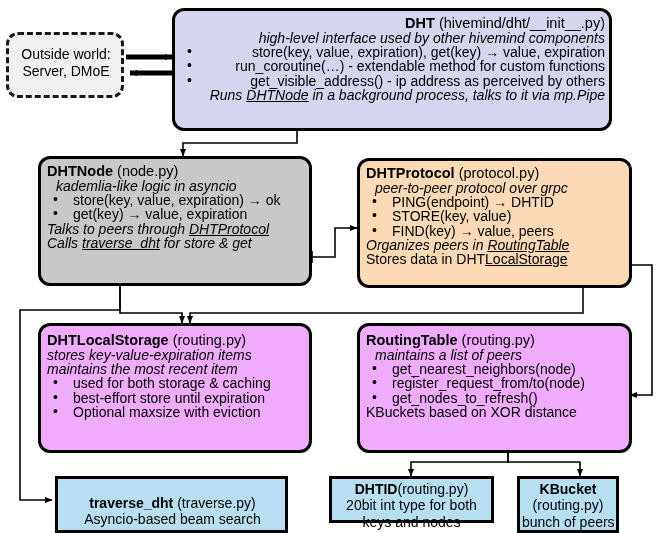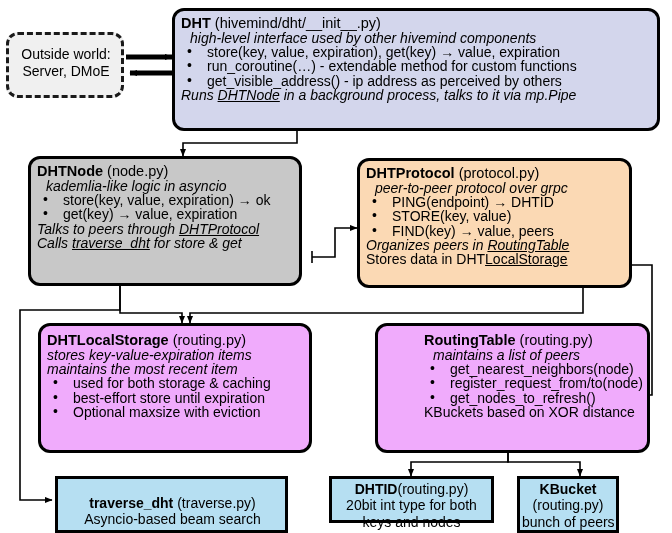--- a/index.html
+++ b/index.html
@@ -97,38 +97,38 @@
     </g>
   </svg>
 
   <div class="node dashed" style="left:6px;top:32px;width:118px;height:66px;">
     <div class="inner center" style="padding-top:12px;">
       <div class="line ln-foot">Outside world:</div>
       <div class="line ln-foot" style="margin-top:3px;">Server, DMoE</div>
     </div>
   </div>
 
-  <div class="node rounded fill-lav" style="left:172px;top:8px;width:488px;height:123px;">
+  <div class="node rounded fill-lav" style="left:172px;top:8px;width:440px;height:123px;text-align:right;">
     <div class="inner" style="padding-top:5px;">
       <div class="line ln-title">
         <span class="ttl">DHT</span><span class="reg"> (hivemind/dht/__init__.py)</span>
       </div>
       <div class="line ln-sub">high-level interface used by other hivemind components</div>
       <ul class="bullets">
         <li>store(key, value, expiration), get(key) → value, expiration</li>
         <li>run_coroutine(…) - extendable method for custom functions</li>
         <li>get_visible_address() - ip address as perceived by others</li>
       </ul>
       <div class="line ln-foot it">
         <span>Runs </span><span class="ul">DHTNode</span><span> in a background process, talks to it via mp.Pipe</span>
       </div>
     </div>
   </div>
 
-  <div class="node rounded fill-gray" style="left:28px;top:156px;width:274px;height:130px;">
+  <div class="node rounded fill-gray" style="left:38px;top:156px;width:274px;height:130px;">
     <div class="inner" style="padding-top:5px;">
       <div class="line ln-title">
         <span class="ttl">DHTNode</span><span class="reg"> (node.py)</span>
       </div>
       <div class="line ln-sub">kademlia-like logic in asyncio</div>
       <ul class="bullets">
         <li>store(key, value, expiration) → ok</li>
         <li>get(key) → value, expiration</li>
       </ul>
       <div class="line ln-foot it">
@@ -168,21 +168,21 @@
       <div class="line ln-foot it">stores key-value-expiration items</div>
       <div class="line ln-foot it">maintains the most recent item</div>
       <ul class="bullets">
         <li>used for both storage &amp; caching</li>
         <li>best-effort store until expiration</li>
         <li>Optional maxsize with eviction</li>
       </ul>
     </div>
   </div>
 
-  <div class="node rounded fill-yellow" style="left:375px;top:323px;width:275px;height:130px;padding-left:40px;">
+  <div class="node rounded fill-yellow" style="left:357px;top:323px;width:275px;height:130px;">
     <div class="inner" style="padding-top:7px;">
       <div class="line ln-title">
         <span class="ttl">RoutingTable</span><span class="reg"> (routing.py)</span>
       </div>
       <div class="line ln-sub">maintains a list of peers</div>
       <ul class="bullets">
         <li>get_nearest_neighbors(node)</li>
         <li>register_request_from/to(node)</li>
         <li>get_nodes_to_refresh()</li>
       </ul>

